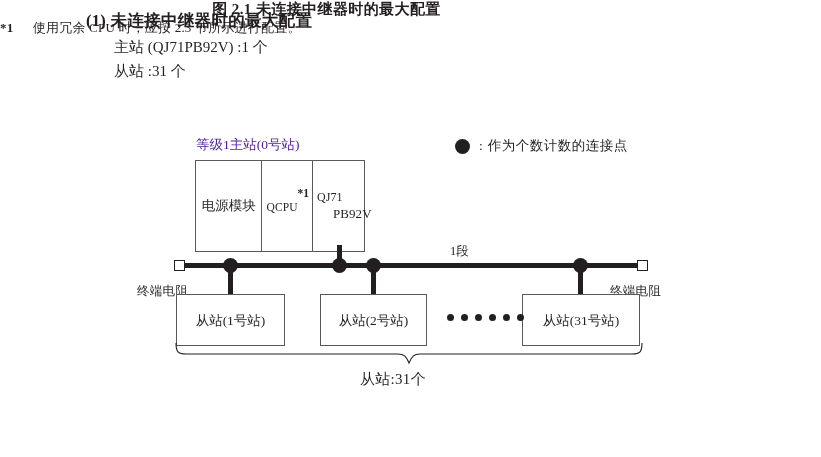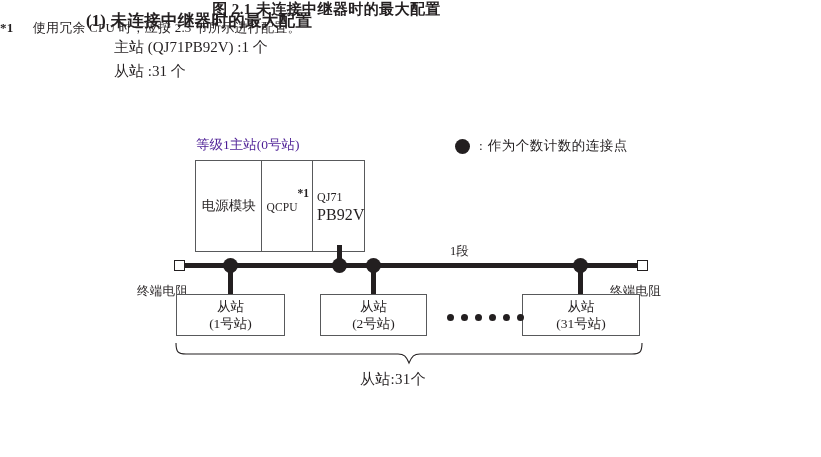--- a/index.html
+++ b/index.html
@@ -104,23 +104,23 @@
   }
   #cell-master-module .mm-l1 {
     position: absolute;
     left: 4px;
     top: 29px;
     font-size: 12px;
     letter-spacing: 0.1px;
   }
   #cell-master-module .mm-l2 {
     position: absolute;
-    left: 4px;
+    left: 20px;
     top: 45px;
-    font-size: 16px;
+    font-size: 13px;
     letter-spacing: 0.1px;
   }
 
   
   #legend {
     left: 455px;
     top: 137px;
     display: flex;
     align-items: center;
     white-space: nowrap;
@@ -187,26 +187,26 @@
   .stub {
     width: 5px;
     background: #231f20;
   }
   .stub-up   { top: 245px; height: 22px; }
   .stub-down { top: 263px; height: 32px; }
 
   
   .slave-box {
     top: 294px;
-    height: 42px;
+    height: 52px;
     box-sizing: border-box;
     border: 1.2px solid #58595b;
     background: #ffffff;
     display: flex;
-    flex-direction: column;
+    flex-direction: row;
     align-items: center;
     justify-content: center;
     line-height: 17px;
     font-size: 13.5px;
   }
   #slave-1 { left: 176px; width: 109px; }
   #slave-2 { left: 320px; width: 107px; }
   #slave-3 { left: 522px; width: 118px; }
 
   

